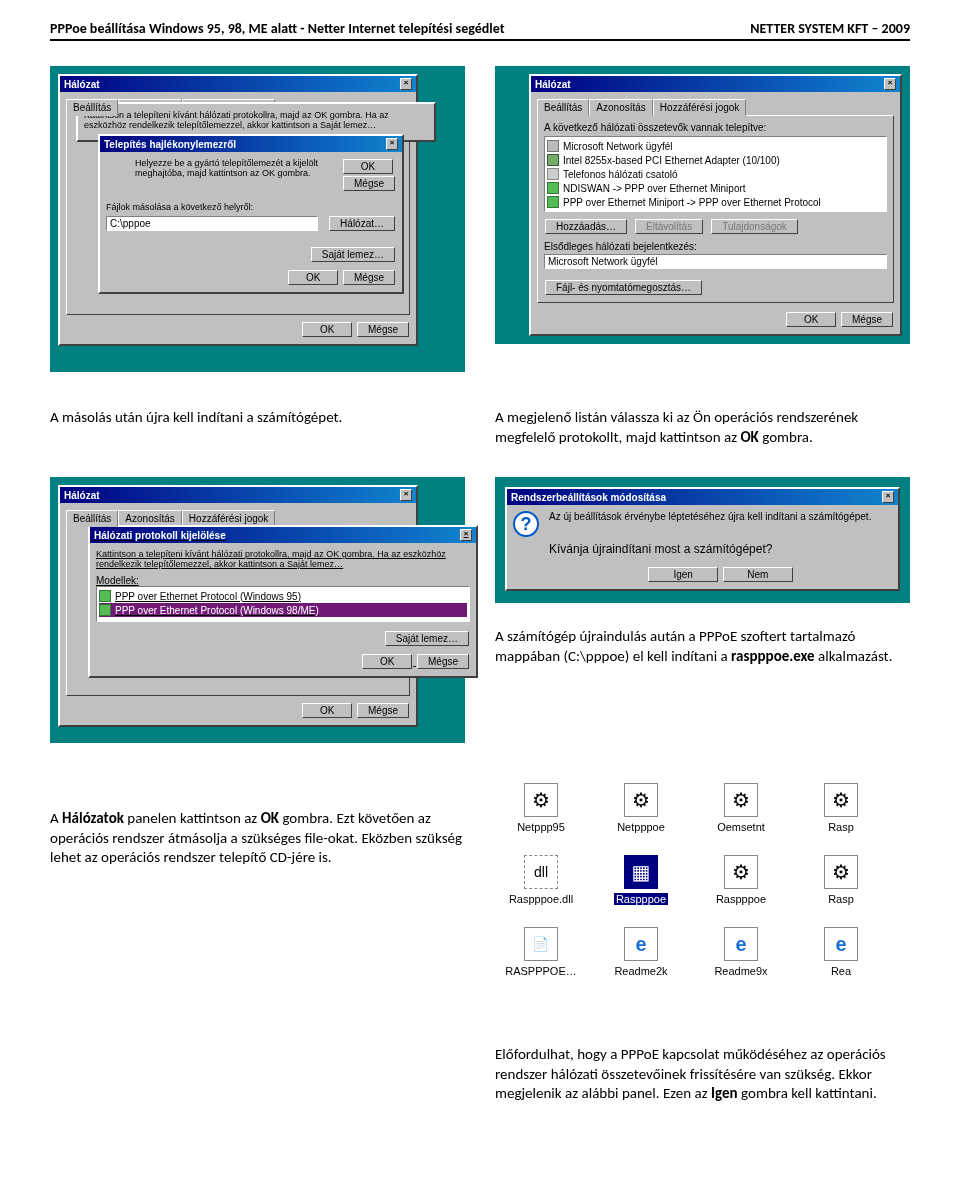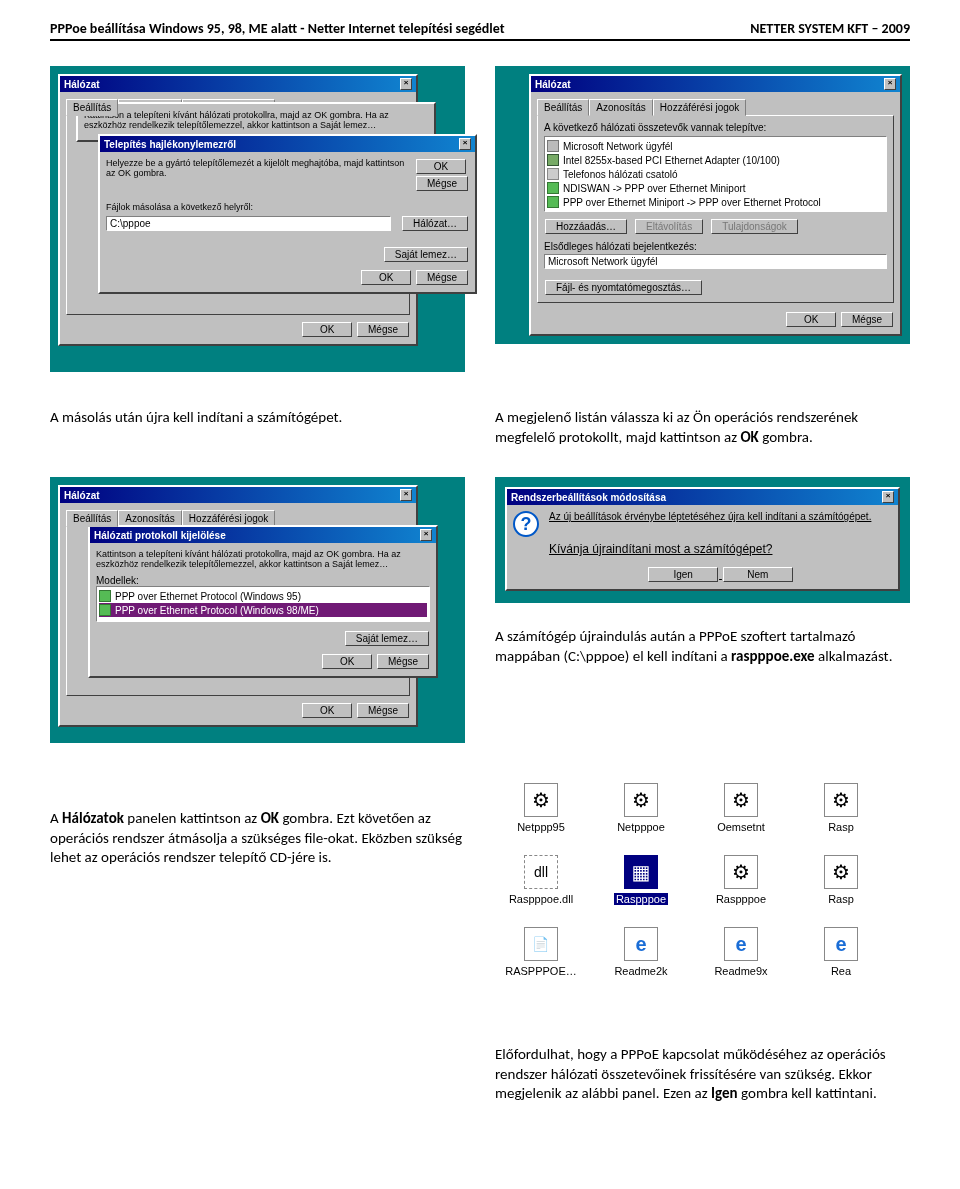--- a/index.html
+++ b/index.html
@@ -154,27 +154,27 @@
             </div>
           </div>
         </div>
 
         <div class="layer win" style="left:18px;top:28px;width:360px;">
           <div class="win-inner">
             <div style="font-size:9px;margin-bottom:4px;">Kattintson a telepíteni kívánt hálózati protokollra, majd az OK gombra. Ha az eszközhöz rendelkezik telepítőlemezzel, akkor kattintson a Saját lemez…</div>
           </div>
         </div>
 
-        <div class="layer win" style="left:40px;top:60px;width:379px;">
+        <div class="layer win" style="left:40px;top:60px;width:306px;">
           <div class="titlebar">
               <span>Telepítés hajlékonylemezről</span>
               <span class="x">×</span>
             </div>
           <div class="win-inner">
-            <div style="display:flex;gap:0;">
+            <div style="display:flex;gap:0;margin-left:29px;">
               <div style="flex:1;font-size:9px;">Helyezze be a gyártó telepítőlemezét a kijelölt meghajtóba, majd kattintson az OK gombra.</div>
               <div>
                 <div class="btn">OK</div><br>
                 <div class="btn">Mégse</div>
               </div>
             </div>
             <div style="margin-top:10px;font-size:9px;">Fájlok másolása a következő helyről:</div>
             <div style="display:flex;gap:10px;align-items:center;margin-top:3px;">
               <div class="field" style="flex:1;">C:\pppoe</div>
               <span class="btn">Hálózat…</span>
@@ -275,21 +275,21 @@
               <span class="tab">Azonosítás</span>
               <span class="tab">Hozzáférési jogok</span>
             </div>
             <div class="tabbody" style="height:170px;"></div>
             <div class="row-right">
               <span class="btn">OK</span>
               <span class="btn">Mégse</span>
             </div>
           </div>
         </div>
-        <div class="layer win" style="left:30px;top:40px;width:350px;">
+        <div class="layer win" style="left:30px;top:40px;width:390px;text-decoration:underline;">
           <div class="titlebar">
               <span>Hálózati protokoll kijelölése</span>
               <span class="x">×</span>
             </div>
           <div class="win-inner">
             <div style="font-size:9px;margin-bottom:6px;">Kattintson a telepíteni kívánt hálózati protokollra, majd az OK gombra. Ha az eszközhöz rendelkezik telepítőlemezzel, akkor kattintson a Saját lemez…</div>
             <div style="font-size:10px;">Modellek:</div>
             <div class="sunken" style="height:36px;">
               <div class="mini-list-item">
                   <span class="mini-icon proto"></span>
@@ -315,21 +315,21 @@
 
   <div class="col">
     <div class="win-bg" style="padding:10px 10px 12px;">
       <div class="win">
         <div class="titlebar">
             <span>Rendszerbeállítások módosítása</span>
             <span class="x">×</span>
           </div>
         <div class="win-inner" style="display:flex;gap:10px;">
           <div style="width:26px;height:26px;border-radius:50%;background:#fff;border:2px solid #0058c8;color:#0058c8;text-align:center;font-weight:bold;font-size:18px;line-height:22px;">?</div>
-          <div style="flex:1;text-decoration:underline;">
+          <div style="flex:1;">
             <div style="font-size:10px;">Az új beállítások érvénybe léptetéséhez újra kell indítani a számítógépet.</div>
             <div style="font-size:12px;margin-top:20px;">Kívánja újraindítani most a számítógépet?</div>
             <div style="text-align:center;margin-top:10px;">
               <span class="btn" style="min-width:70px;">Igen</span>
               <span class="btn" style="min-width:70px;">Nem</span>
             </div>
           </div>
         </div>
       </div>
     </div>

